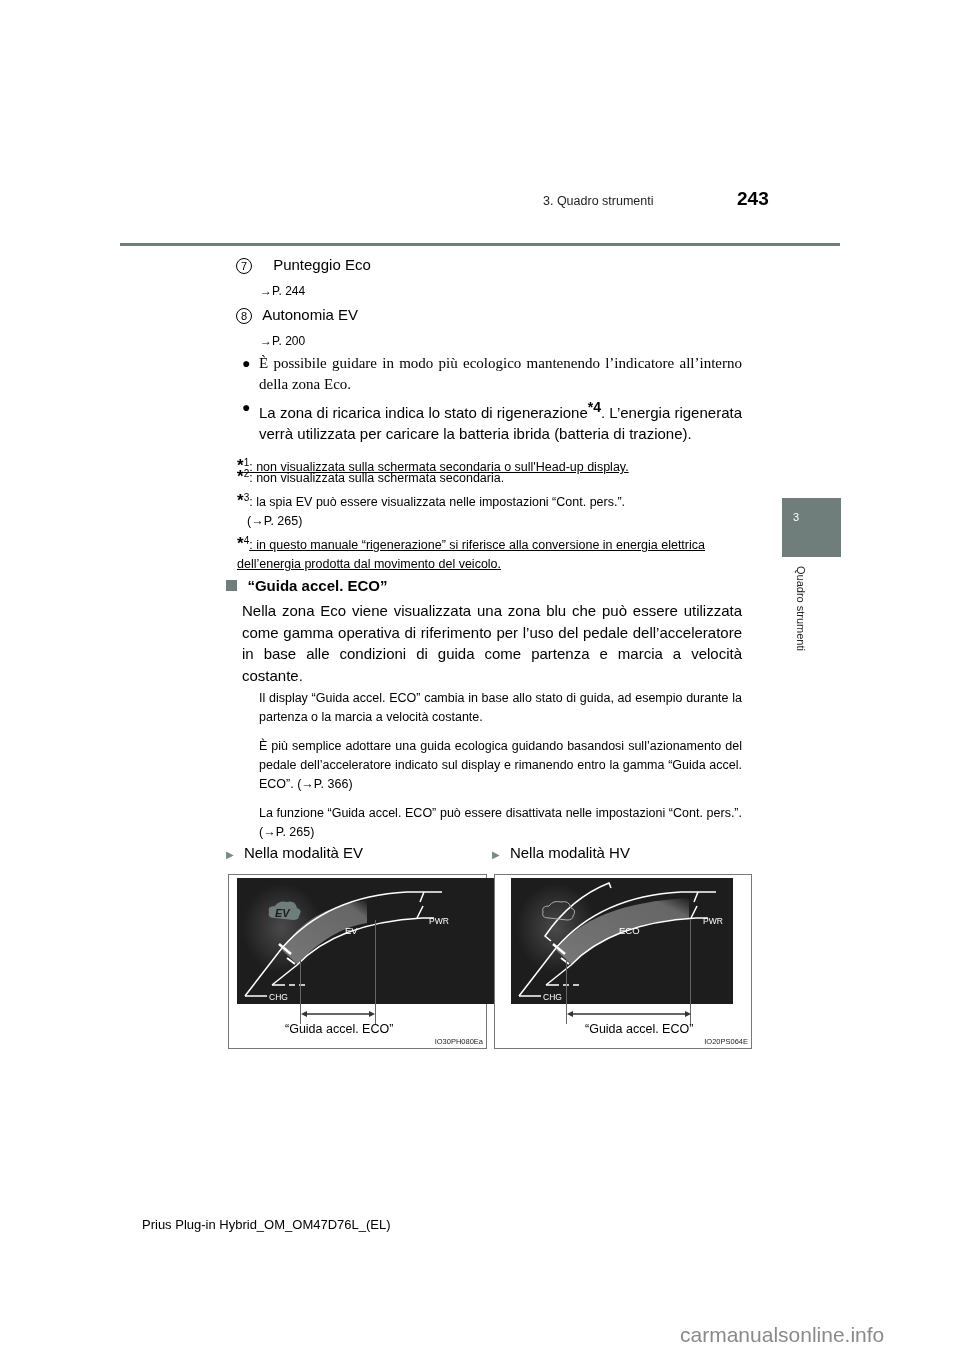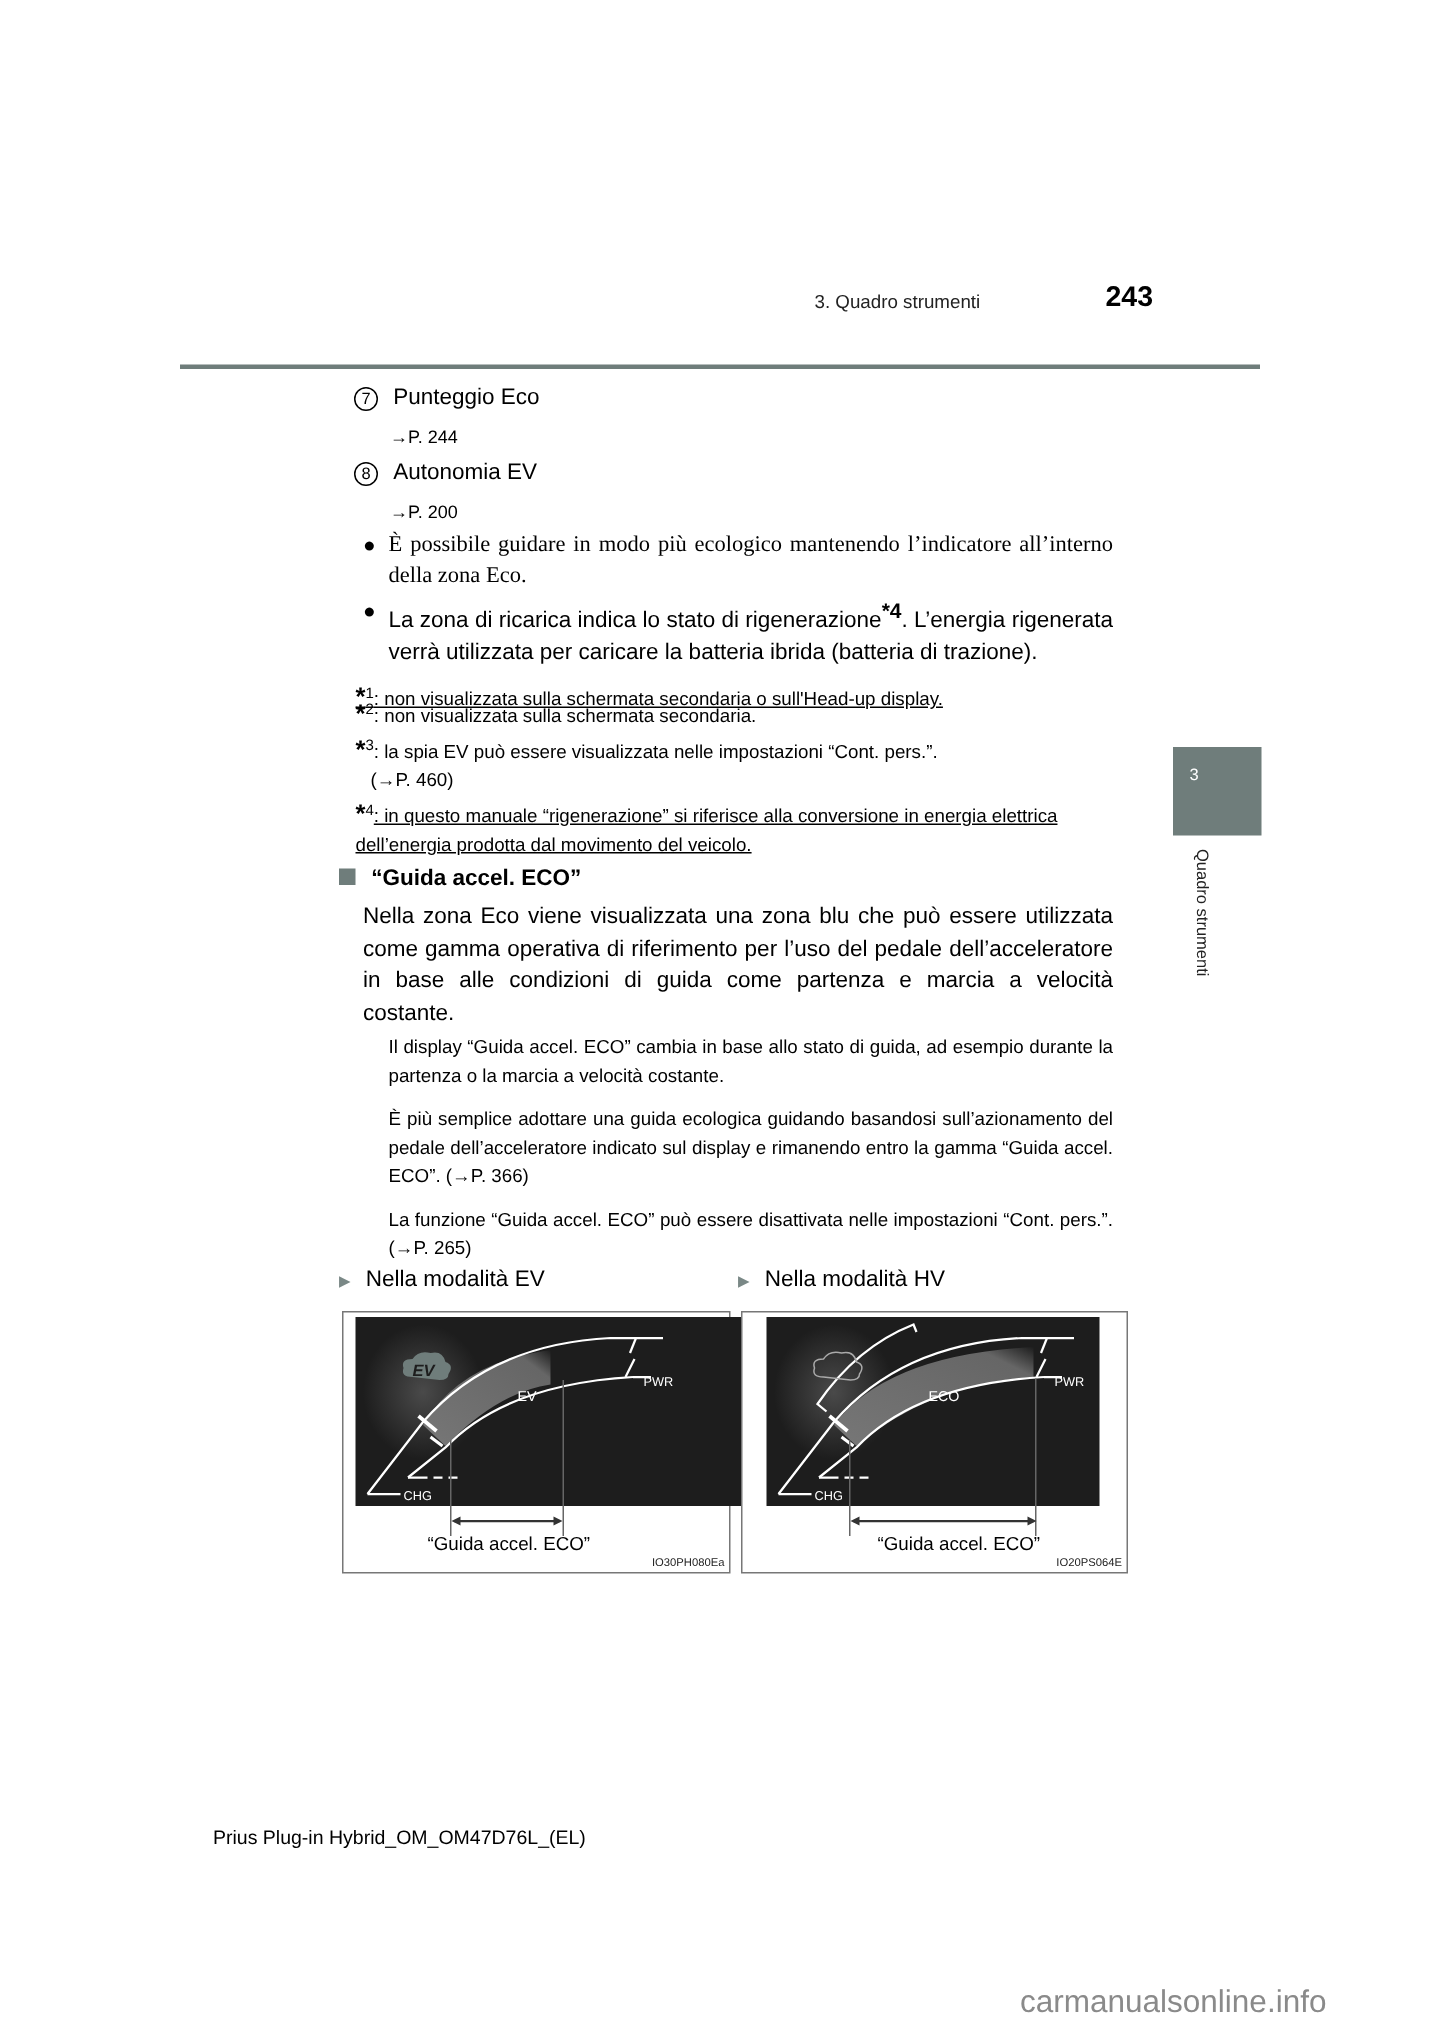--- a/index.html
+++ b/index.html
@@ -46,21 +46,21 @@
 <div class="abs hdr-page">243</div>
 <div class="abs hdr-rule"></div>
 
 <div class="abs side-tab">
   <span>3</span>
 </div>
 <div class="abs side-label">Quadro strumenti</div>
 
 <div class="abs t15" style="left:236px; top:255px;">
   <span class="num-circle">7</span>
-  <span style="margin-left:6px;">Punteggio Eco</span>
+  <span style="margin-left:17px;">Punteggio Eco</span>
 </div>
 <div class="abs" style="left:260px; top:284px; font-size:12px;">→P. 244</div>
 
 <div class="abs t15" style="left:236px; top:305px;">
   <span class="num-circle">8</span>
   <span style="margin-left:6px;">Autonomia EV</span>
 </div>
 <div class="abs" style="left:260px; top:334px; font-size:12px;">→P. 200</div>
 
 <div class="abs t15" style="left:242px; top:353px; width:500px;">
@@ -73,21 +73,21 @@
 </div>
 
 <div class="abs t13" style="left:237px; top:453px; width:505px;text-decoration:underline;">
   <span class="star">*</span><span class="sup">1</span><span>: non visualizzata sulla schermata secondaria o sull'Head-up display.</span>
 </div>
 <div class="abs t13" style="left:237px; top:464px; width:505px;">
   <span class="star">*</span><span class="sup">2</span><span>: non visualizzata sulla schermata secondaria.</span>
 </div>
 <div class="abs t13" style="left:237px; top:488px; width:505px;">
   <span class="star">*</span><span class="sup">3</span><span>: la spia EV può essere visualizzata nelle impostazioni “Cont. pers.”.</span>
-  <div style="margin-left:10px;">(→P. 460)</div>
+  <div style="margin-left:10px;">(→P. 265)</div>
 </div>
 <div class="abs t13" style="left:237px; top:531px; width:505px;">
   <span class="star">*</span><span class="sup">4</span><span style="display:inline;text-decoration:underline;" class="justify">: in questo manuale “rigenerazione” si riferisce alla conversione in energia elettrica dell’energia prodotta dal movimento del veicolo.</span>
 </div>
 
 <div class="abs" style="left:226px; top:577px;">
   <span class="sq"></span>
   <span style="margin-left:6px; font-size:15px; font-weight:bold;">“Guida accel. ECO”</span>
 </div>
 <div class="abs t15 justify" style="left:242px; top:600px; width:500px; line-height:21.5px;">Nella zona Eco viene visualizzata una zona blu che può essere utilizzata come gamma operativa di riferimento per l’uso del pedale dell’acceleratore in base alle condizioni di guida come partenza e marcia a velocità costante.</div>

